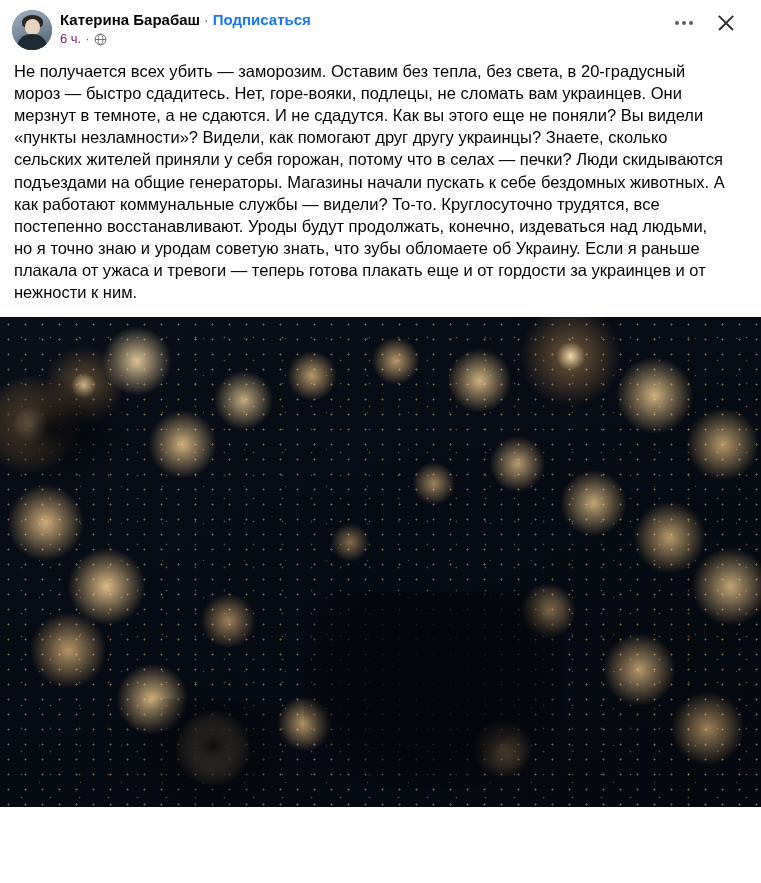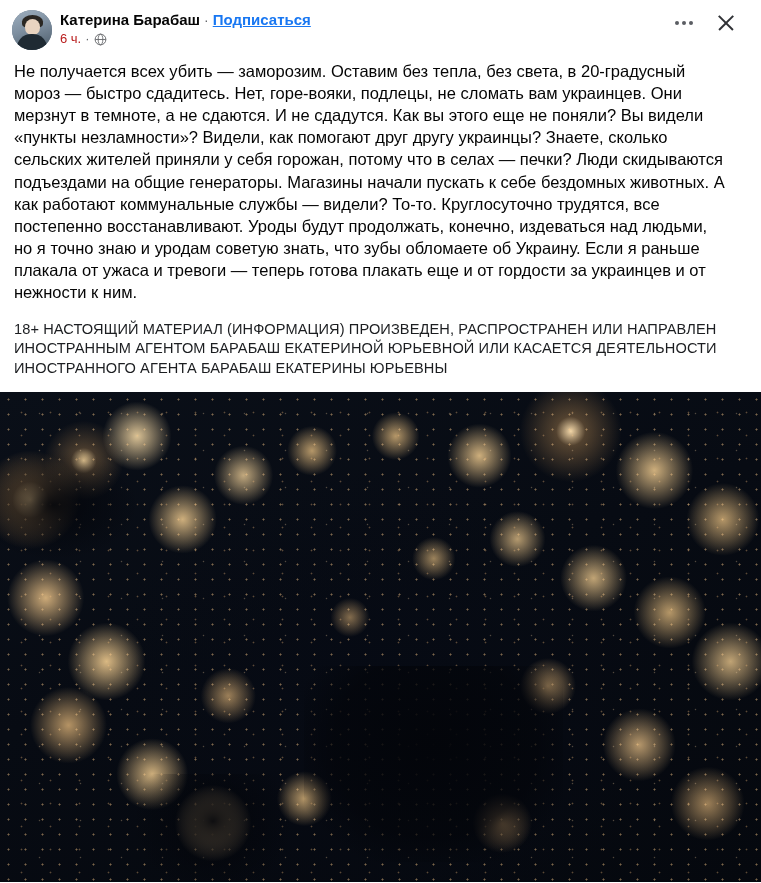--- a/index.html
+++ b/index.html
@@ -91,31 +91,30 @@
   .dot-sep {
     color: #65676b;
     font-size: 14px;
     margin: 0 4px;
   }
   .follow-link {
     color: #1877f2;
     font-weight: bold;
     font-size: 15px;
     cursor: pointer;
-    text-decoration: underline;
   }
   .line2 {
     margin-top: 2px;
     display: flex;
     align-items: center;
     color: #65676b;
     font-size: 13px;
   }
   .time {
-    color: #b91c1c;
+    color: #701a75;
     font-size: 13px;
   }
   .meta-dot {
     color: #65676b;
     font-size: 13px;
     margin: 0 4px;
   }
   .globe-icon {
     display: inline-block;
     width: 13px;
@@ -300,21 +299,20 @@
         <span></span>
           <span></span>
           <span></span>
       </div>
       <div class="close-icon"></div>
     </div>
   </div>
 
   <div class="post-body">
     <p class="post-text">Не получается всех убить — заморозим. Оставим без тепла, без света, в 20-градусный мороз — быстро сдадитесь. Нет, горе-вояки, подлецы, не сломать вам украинцев. Они мерзнут в темноте, а не сдаются. И не сдадутся. Как вы этого еще не поняли? Вы видели «пункты незламности»? Видели, как помогают друг другу украинцы? Знаете, сколько сельских жителей приняли у себя горожан, потому что в селах — печки? Люди скидываются подъездами на общие генераторы. Магазины начали пускать к себе бездомных животных. А как работают коммунальные службы — видели? То-то. Круглосуточно трудятся, все постепенно восстанавливают. Уроды будут продолжать, конечно, издеваться над людьми, но я точно знаю и уродам советую знать, что зубы обломаете об Украину. Если я раньше плакала от ужаса и тревоги — теперь готова плакать еще и от гордости за украинцев и от нежности к ним.</p>
-    <div class="disclaimer">18+ НАСТОЯЩИЙ МАТЕРИАЛ (ИНФОРМАЦИЯ) ПРОИЗВЕДЕН, РАСПРОСТРАНЕН ИЛИ НАПРАВЛЕН ИНОСТРАННЫМ АГЕНТОМ БАРАБАШ ЕКАТЕРИНОЙ ЮРЬЕВНОЙ ИЛИ КАСАЕТСЯ ДЕЯТЕЛЬНОСТИ ИНОСТРАННОГО АГЕНТА БАРАБАШ ЕКАТЕРИНЫ ЮРЬЕВНЫ</div>
   </div>
 
   <div class="post-image" title="">
     <div class="nightmap"></div>
     <div class="nightmap-dust"></div>
     <div class="sea-black"></div>
     <div class="sea-black2"></div>
     <div class="sea-black3"></div>
   </div>
 

